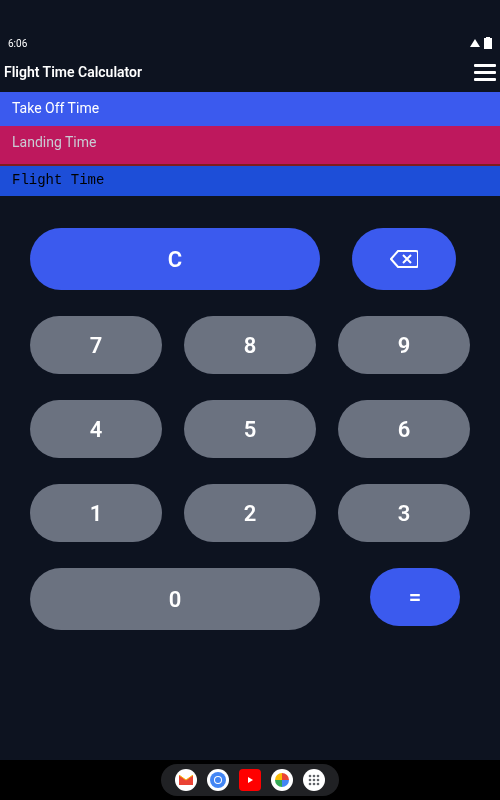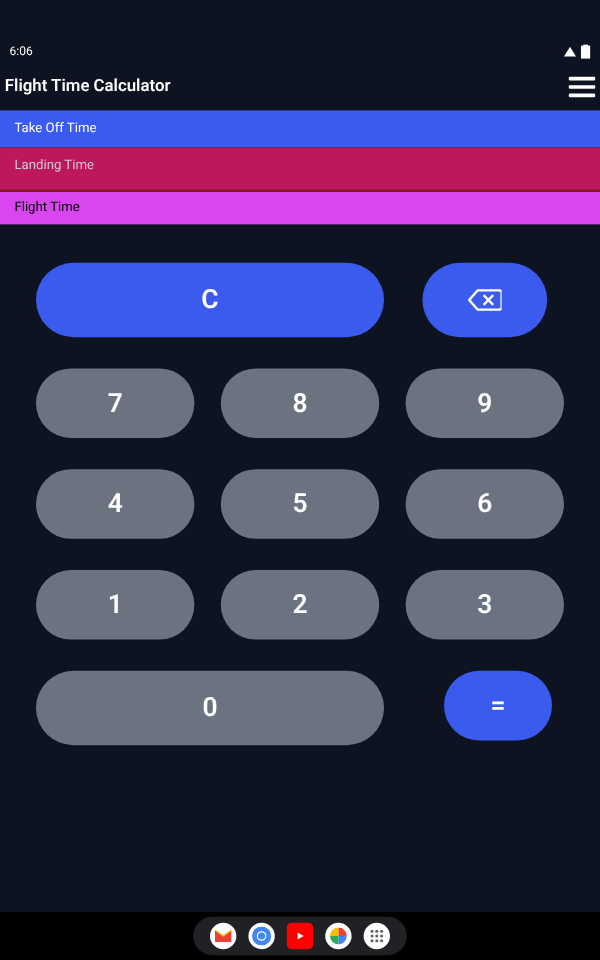--- a/index.html
+++ b/index.html
@@ -56,36 +56,37 @@
     }
     .menu-icon span {
       display: block;
       width: 22px;
       height: 3px;
       background: #fff;
       border-radius: 1px;
     }
     .field {
       padding: 8px 12px 10px;
-      font-size: 11px;
+      font-size: 14px;
     }
     .field-takeoff {
       background: #3b5aee;
       color: #fff;
     }
     .field-landing {
       background: #be185d;
       color: #c9ccd4;
       border-bottom: 2px solid #7f1d1d;
       padding-bottom: 14px;
     }
     .field-flight {
-      background: #d946ef;
+      background: #1d4ed8;
       color: #000;
       padding: 6px 12px 8px;
+      font-family: Liberation Mono, monospace;
     }
     .keypad-area {
       flex: 1;
       padding: 32px 30px 20px;
       display: flex;
       flex-direction: column;
       gap: 26px;
     }
     .keypad-row {
       display: flex;

